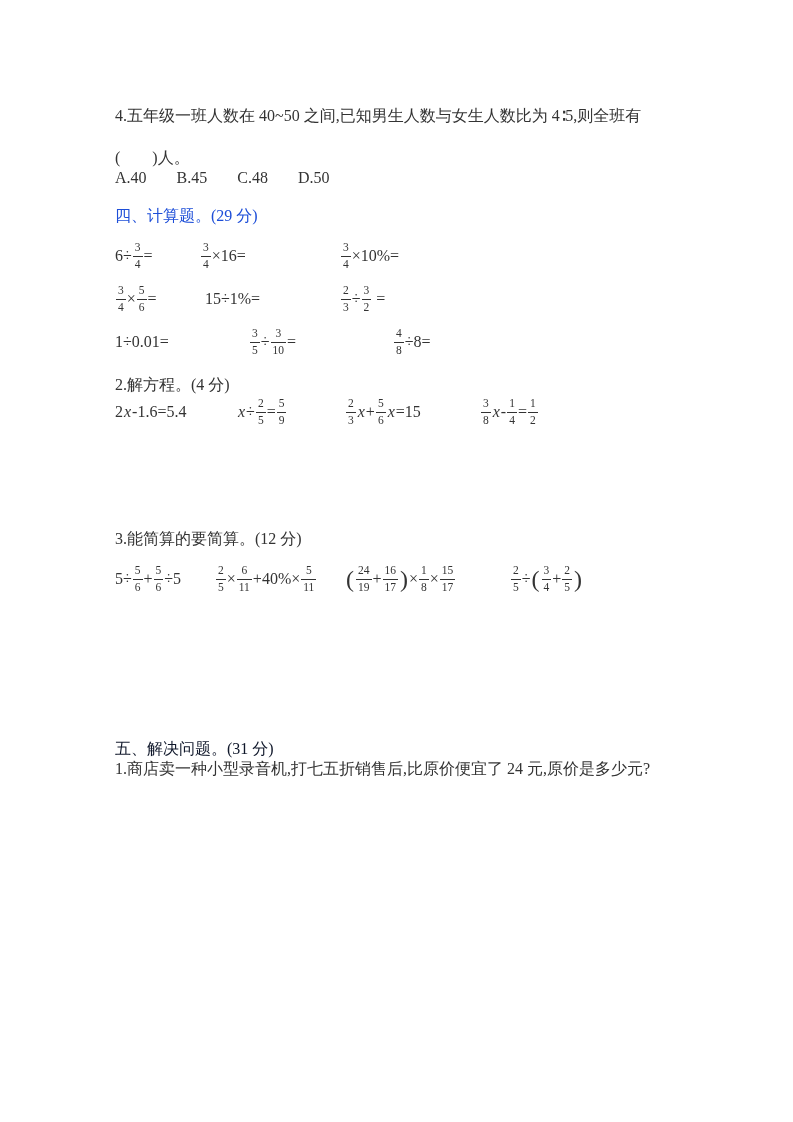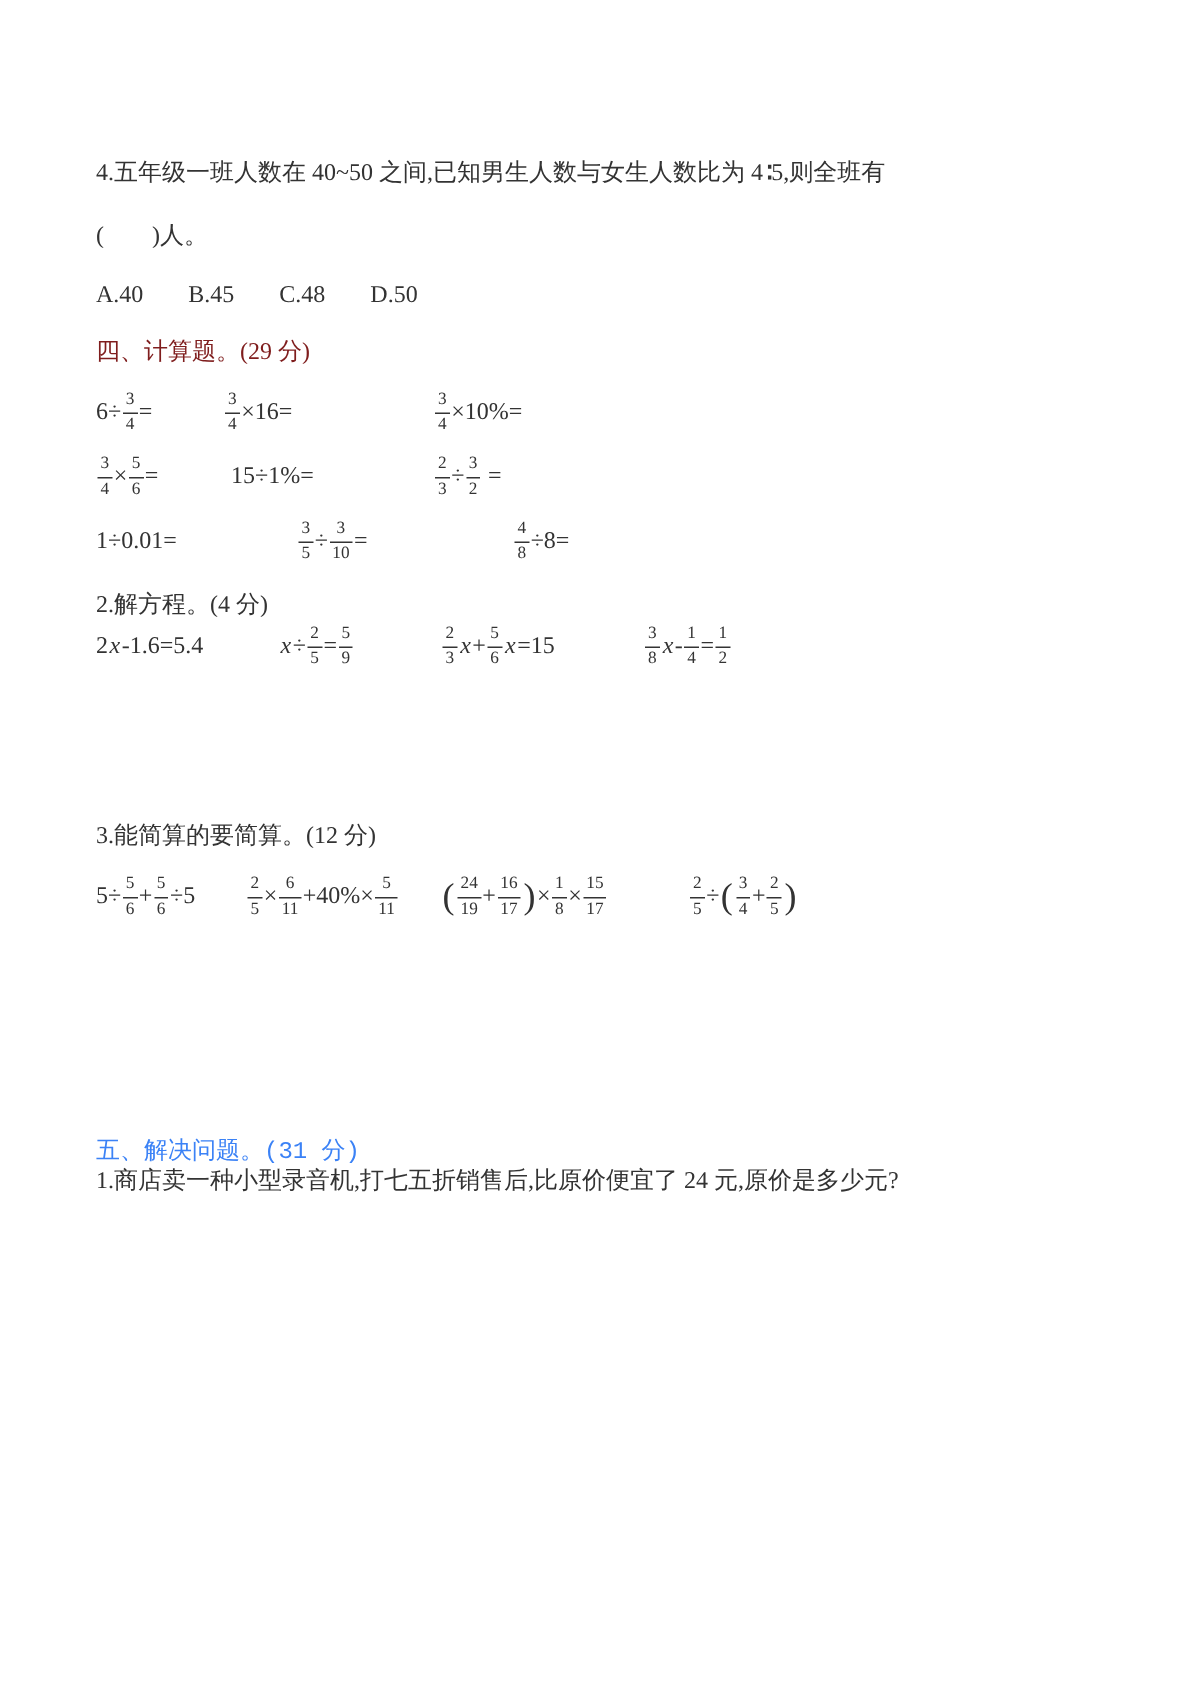--- a/index.html
+++ b/index.html
@@ -2,28 +2,28 @@
 <html><head>
 <meta charset="utf-8">
 <style>
   * { margin:0; padding:0; box-sizing:border-box; }
   html,body { background:#ffffff; }
   body {
     width:793px; height:1122px; overflow:hidden;
     font-family:"Liberation Serif","DejaVu Serif",serif;
     color:#333333; font-size:16px;
   }
-  .page { width:793px; height:1122px; padding:106px 70px 0 64px; background:#fff; }
+  .page { width:793px; height:1122px; padding:106px 70px 0 115px; background:#fff; }
   .tline { line-height:20px; }
   .section-title { line-height:20px; }
   .options { display:flex; gap:30px; line-height:20px; }
 
   
   #q4-line2   { margin-top:22px; }
-  #q4-options { margin-top:19px; }
+  #q4-options { }
   #sec4-title { margin-top:18px; }
   #p1-title   { margin-top:18px; }
   #p1-row1    { margin-top:13px; }
   #p1-row2    { margin-top:9px; }
   #p1-row3    { margin-top:9px;gap:29px; }
   #p2-title   { margin-top:16px; }
   #eq-row     { margin-top:0; }
   #p3-title   { margin-top:100px; }
   #simp-row   { margin-top:13px; }
   #sec5-title { margin-top:143px; }
@@ -62,21 +62,21 @@
   <p class="tline" id="q4-line1">4.五年级一班人数在 40~50 之间,已知男生人数与女生人数比为 4∶5,则全班有</p>
   <p class="tline" id="q4-line2">(　　)人。</p>
 
   <div class="options" id="q4-options">
     <span>A.40</span>
     <span>B.45</span>
     <span>C.48</span>
     <span>D.50</span>
   </div>
 
-  <p class="section-title" id="sec4-title" style="color: #7f1d1d;">四、计算题。(29 分)</p>
+  <p class="section-title" id="sec4-title" style="color: #1d4ed8;">四、计算题。(29 分)</p>
 
 
   <div class="mrow" id="p1-row1">
     <span class="mexpr">6÷<span class="frac"><span class="num">3</span><span class="den">4</span></span>=</span>
     <span class="mexpr"><span class="frac"><span class="num">3</span><span class="den">4</span></span>×16=</span>
     <span class="mexpr"><span class="frac"><span class="num">3</span><span class="den">4</span></span>×10%=</span>
   </div>
   <div class="mrow" id="p1-row2">
     <span class="mexpr"><span class="frac"><span class="num">3</span><span class="den">4</span></span>×<span class="frac"><span class="num">5</span><span class="den">6</span></span>=</span>
     <span class="mexpr">15÷1%=</span>
@@ -99,17 +99,17 @@
 
   <p class="tline" id="p3-title">3.能简算的要简算。(12 分)</p>
 
   <div class="mrow" id="simp-row">
     <span class="mexpr">5÷<span class="frac"><span class="num">5</span><span class="den">6</span></span>+<span class="frac"><span class="num">5</span><span class="den">6</span></span>÷5</span>
     <span class="mexpr"><span class="frac"><span class="num">2</span><span class="den">5</span></span>×<span class="frac"><span class="num">6</span><span class="den">11</span></span>+40%×<span class="frac"><span class="num">5</span><span class="den">11</span></span></span>
     <span class="mexpr"><span class="mparen">(</span><span class="frac"><span class="num">24</span><span class="den">19</span></span>+<span class="frac"><span class="num">16</span><span class="den">17</span></span><span class="mparen">)</span>×<span class="frac"><span class="num">1</span><span class="den">8</span></span>×<span class="frac"><span class="num">15</span><span class="den">17</span></span></span>
     <span class="mexpr"><span class="frac"><span class="num">2</span><span class="den">5</span></span>÷<span class="mparen">(</span><span class="frac"><span class="num">3</span><span class="den">4</span></span>+<span class="frac"><span class="num">2</span><span class="den">5</span></span><span class="mparen">)</span></span>
   </div>
 
-  <p class="section-title" id="sec5-title" style="color: #3b82f6; font-family: Liberation Mono, monospace;">五、解决问题。(31 分)</p>
+  <p class="section-title" id="sec5-title" style="color: #0f172a;">五、解决问题。(31 分)</p>
 
   <p class="tline" id="q5-line1">1.商店卖一种小型录音机,打七五折销售后,比原价便宜了 24 元,原价是多少元?</p>
 
 </div>
 
 </body></html>

